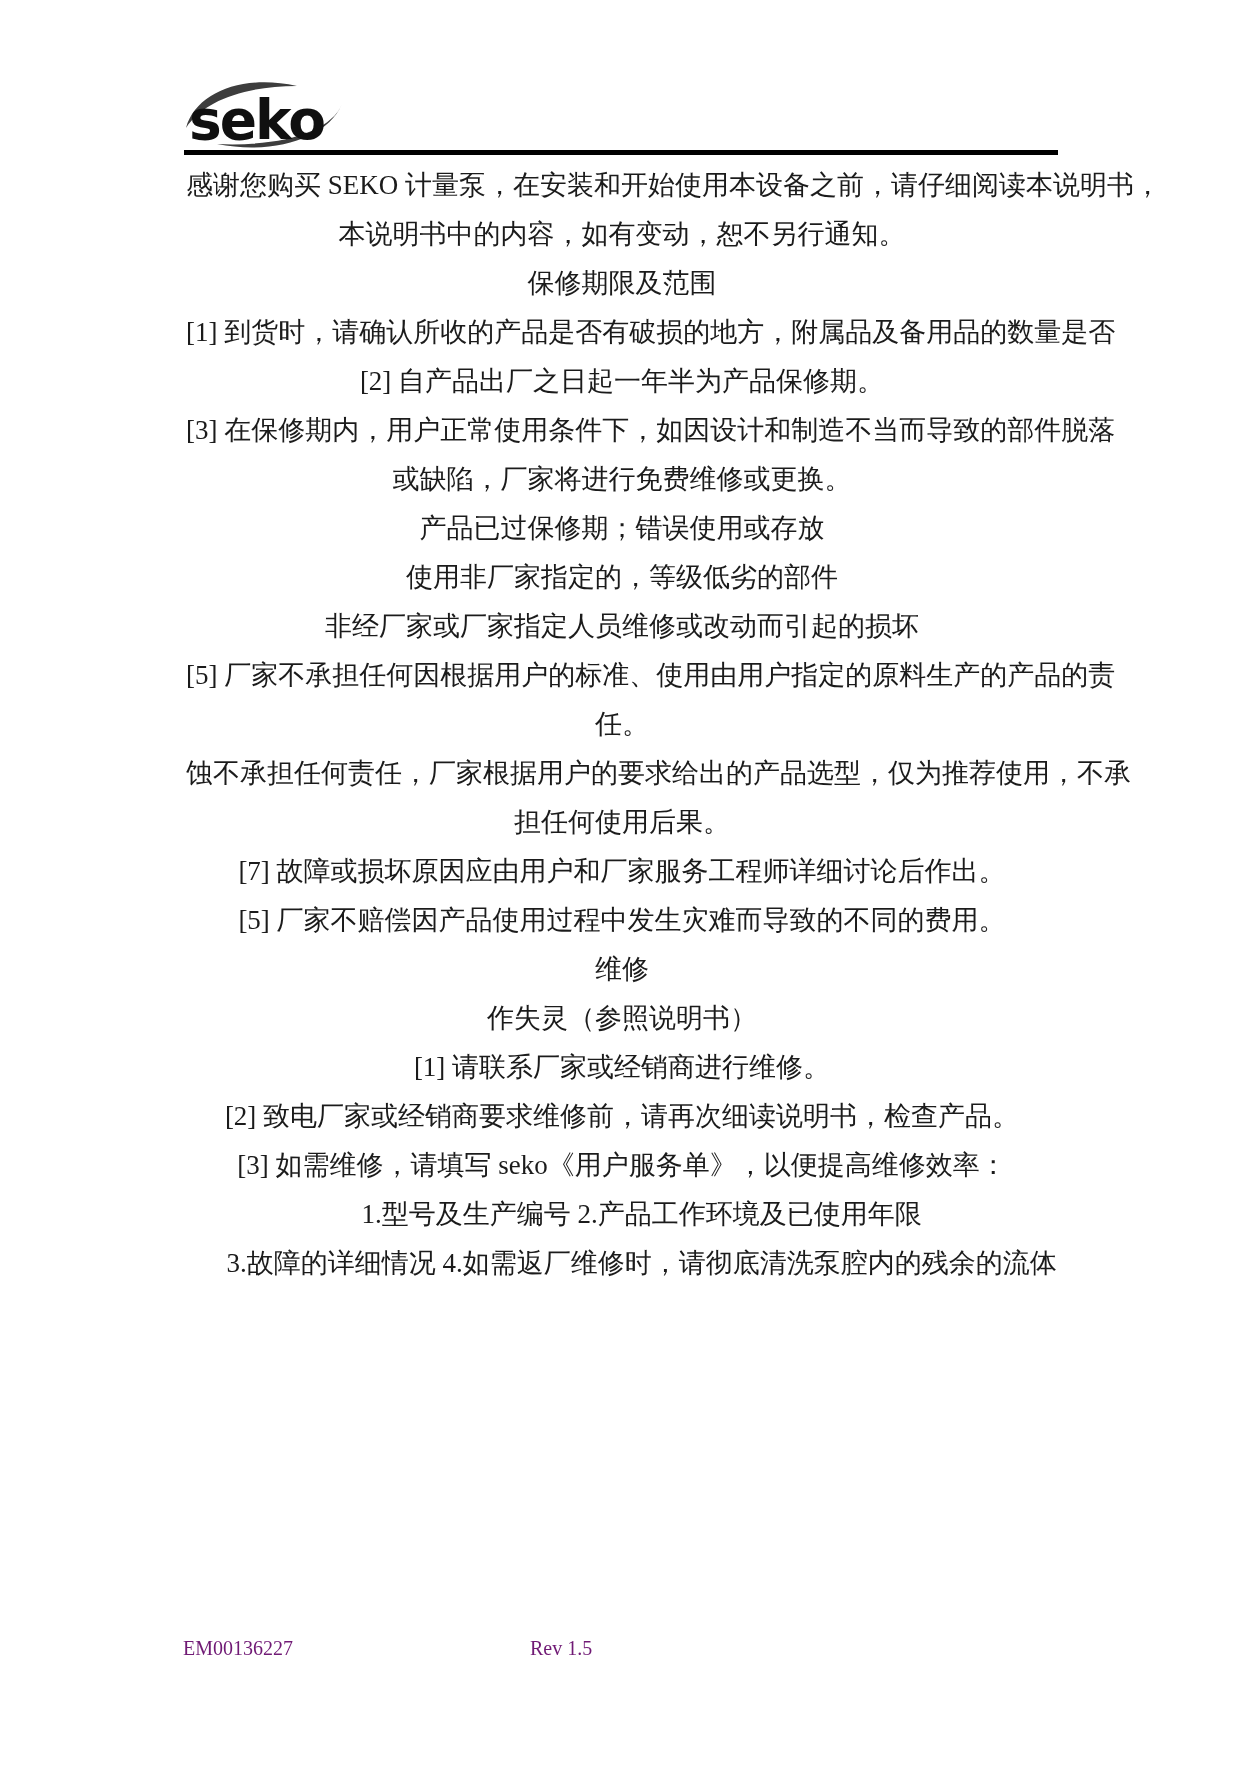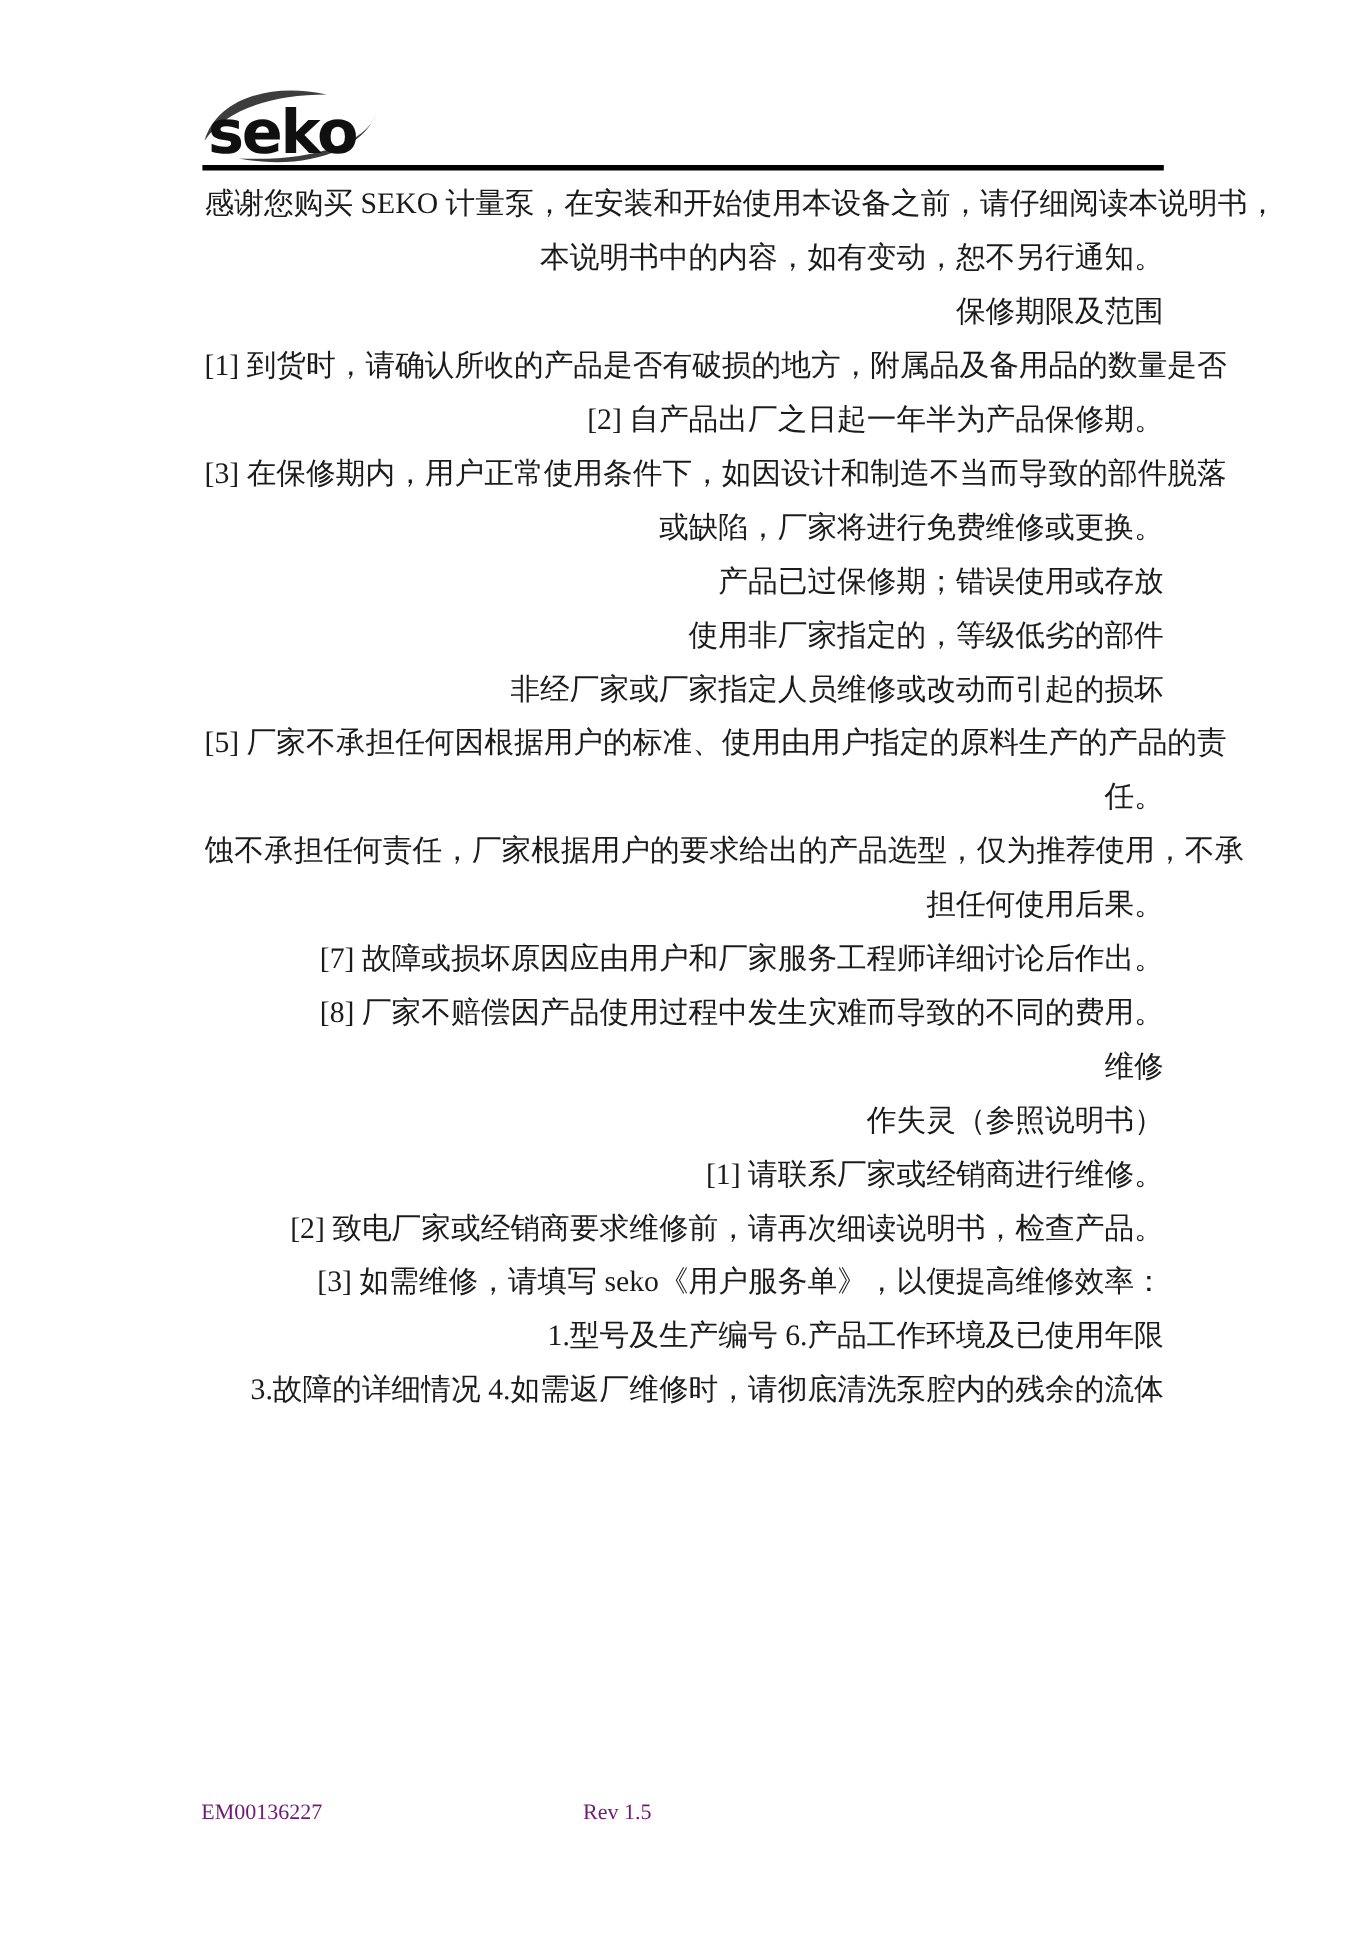--- a/index.html
+++ b/index.html
@@ -6,21 +6,21 @@
   body{
     width:1241px;height:1766px;position:relative;background:#ffffff;
     color:#1b1b1b;font-family:"Liberation Serif",serif;overflow:hidden;
   }
   .page{position:absolute;inset:0;background:#fff;}
   .logo{position:absolute;left:181px;top:78px;width:164px;height:72px;}
   .header-rule{position:absolute;left:184px;top:150px;width:874px;height:5px;background:#000;}
   .body-text{position:absolute;left:186px;top:161px;width:872px;}
   .line{
     height:49px;line-height:49px;font-size:27px;white-space:nowrap;
-    color:#1b1b1b;text-align:right;
+    color:#1b1b1b;text-align:center;
   }
   .line.ind{padding-left:39px;}
   .footer-item{position:absolute;top:1637px;font-size:20px;color:#701a75;}
   .footer-doc{left:183px;}
   .footer-rev{left:530px;}
 </style>
 </head>
 <body>
 
 <div class="page">
@@ -42,26 +42,26 @@
       <div class="line">[3] 在保修期内，用户正常使用条件下，如因设计和制造不当而导致的部件脱落</div>
       <div class="line">或缺陷，厂家将进行免费维修或更换。</div>
       <div class="line">产品已过保修期；错误使用或存放</div>
       <div class="line">使用非厂家指定的，等级低劣的部件</div>
       <div class="line">非经厂家或厂家指定人员维修或改动而引起的损坏</div>
       <div class="line">[5] 厂家不承担任何因根据用户的标准、使用由用户指定的原料生产的产品的责</div>
       <div class="line">任。</div>
       <div class="line">蚀不承担任何责任，厂家根据用户的要求给出的产品选型，仅为推荐使用，不承</div>
       <div class="line">担任何使用后果。</div>
       <div class="line">[7] 故障或损坏原因应由用户和厂家服务工程师详细讨论后作出。</div>
-      <div class="line">[8] 厂家不赔偿因产品使用过程中发生灾难而导致的不同的费用。</div>
+      <div class="line">[5] 厂家不赔偿因产品使用过程中发生灾难而导致的不同的费用。</div>
       <div class="line">维修</div>
       <div class="line">作失灵（参照说明书）</div>
       <div class="line">[1] 请联系厂家或经销商进行维修。</div>
       <div class="line">[2] 致电厂家或经销商要求维修前，请再次细读说明书，检查产品。</div>
       <div class="line">[3] 如需维修，请填写 seko《用户服务单》，以便提高维修效率：</div>
-      <div class="line ind">1.型号及生产编号 6.产品工作环境及已使用年限</div>
+      <div class="line ind">1.型号及生产编号 2.产品工作环境及已使用年限</div>
       <div class="line ind">3.故障的详细情况 4.如需返厂维修时，请彻底清洗泵腔内的残余的流体</div>
     </div>
 
   <div class="footer-item footer-doc">EM00136227</div>
   <div class="footer-item footer-rev">Rev 1.5</div>
 
 </div>
 
 </body></html>

